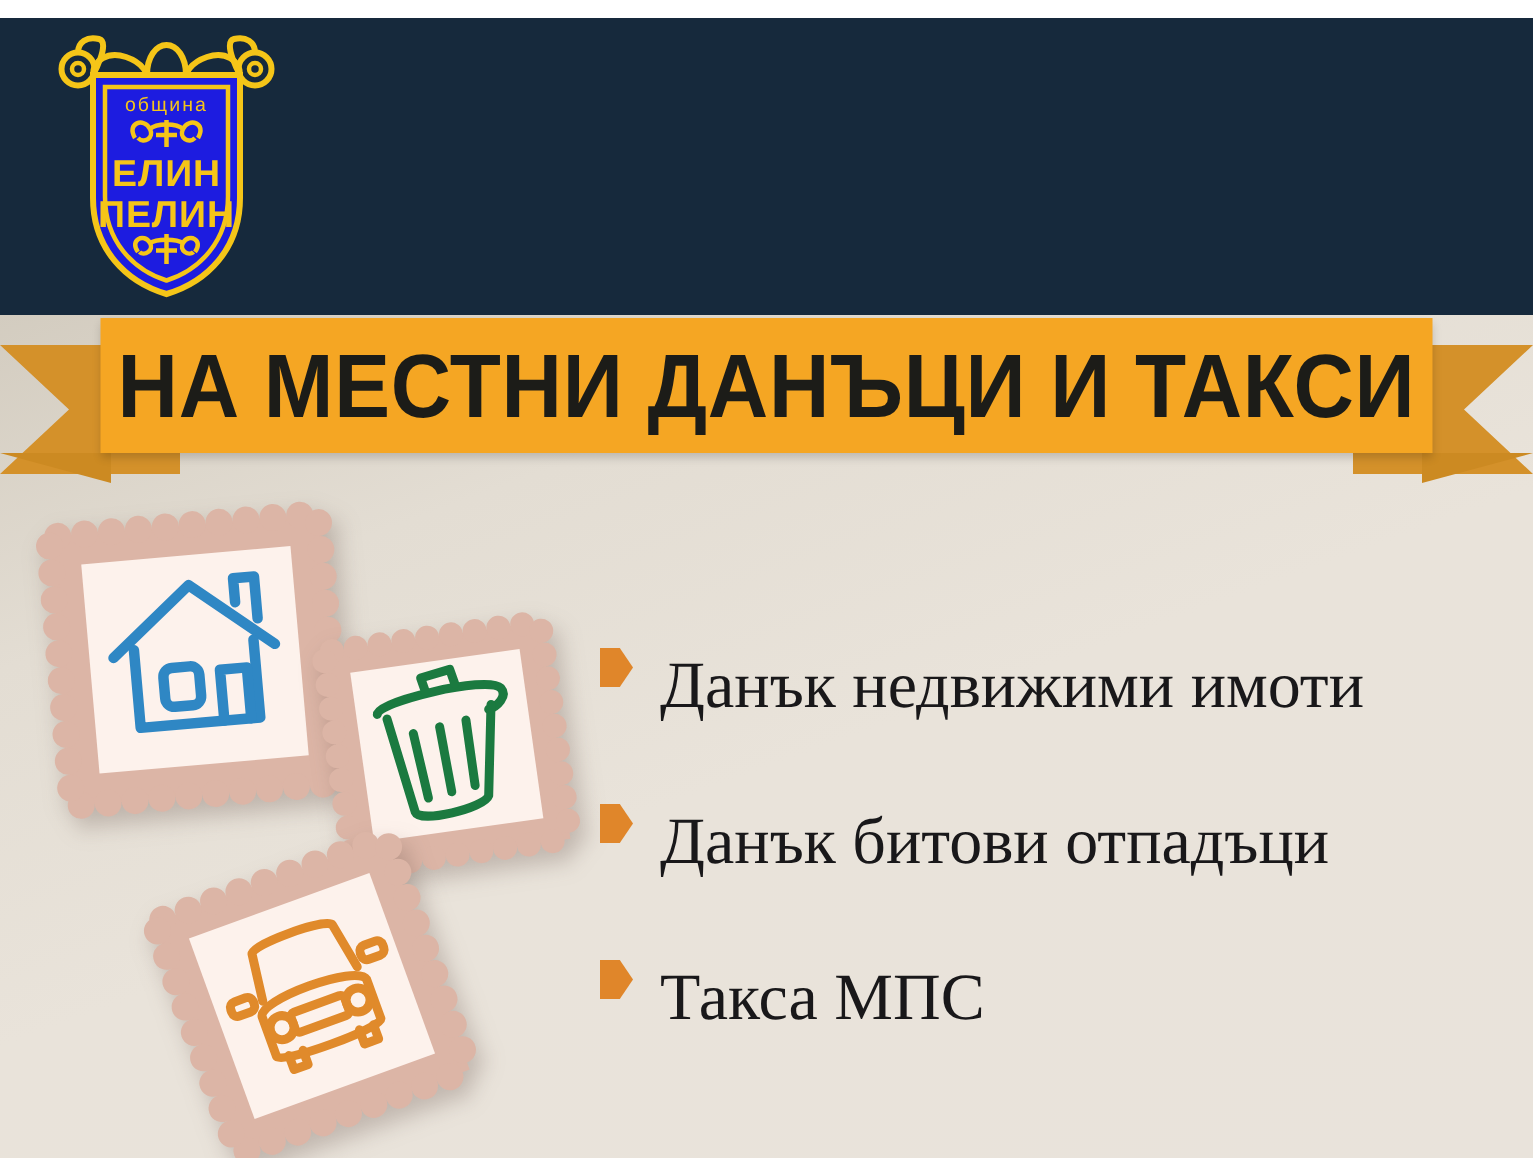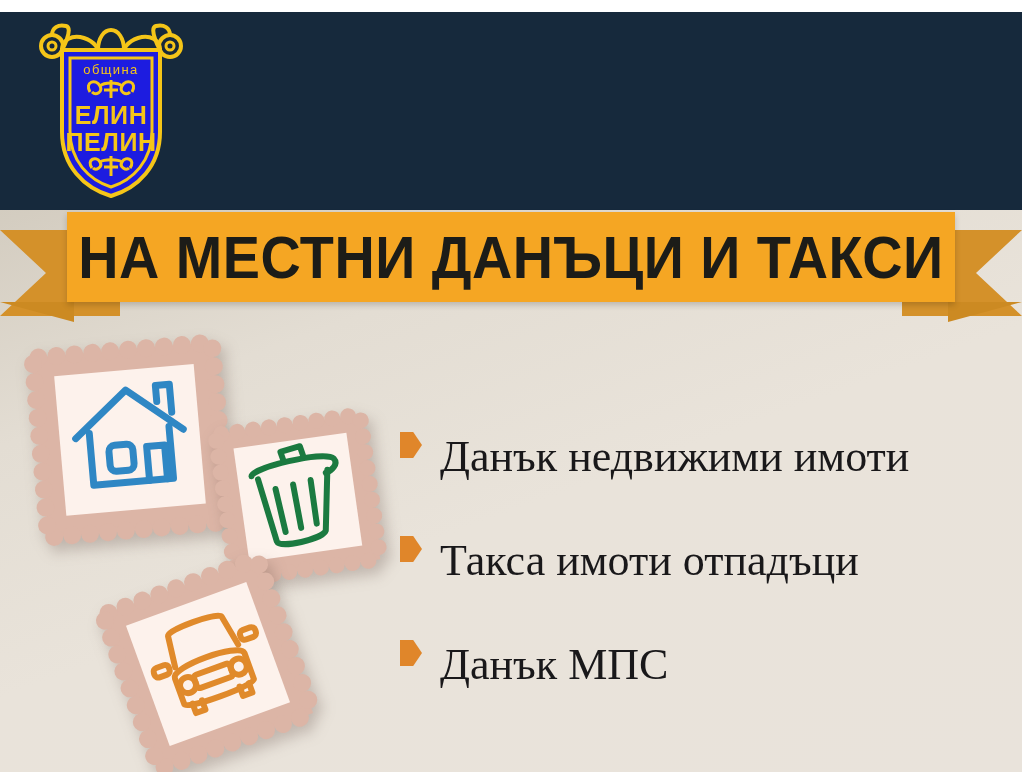--- a/index.html
+++ b/index.html
@@ -401,21 +401,21 @@
     </svg>
   </div>
 
   <div id="bullet-list">
     <div class="bullet-row">
       <span class="bullet-marker"></span>
       <span class="bullet-label">Данък недвижими имоти</span>
     </div>
     <div class="bullet-row">
       <span class="bullet-marker"></span>
-      <span class="bullet-label">Такса имоти отпадъци</span>
+      <span class="bullet-label">Данък битови отпадъци</span>
     </div>
     <div class="bullet-row">
       <span class="bullet-marker"></span>
-      <span class="bullet-label">Данък МПС</span>
+      <span class="bullet-label">Такса МПС</span>
     </div>
   </div>
 
 </div>
 
 </body></html>

